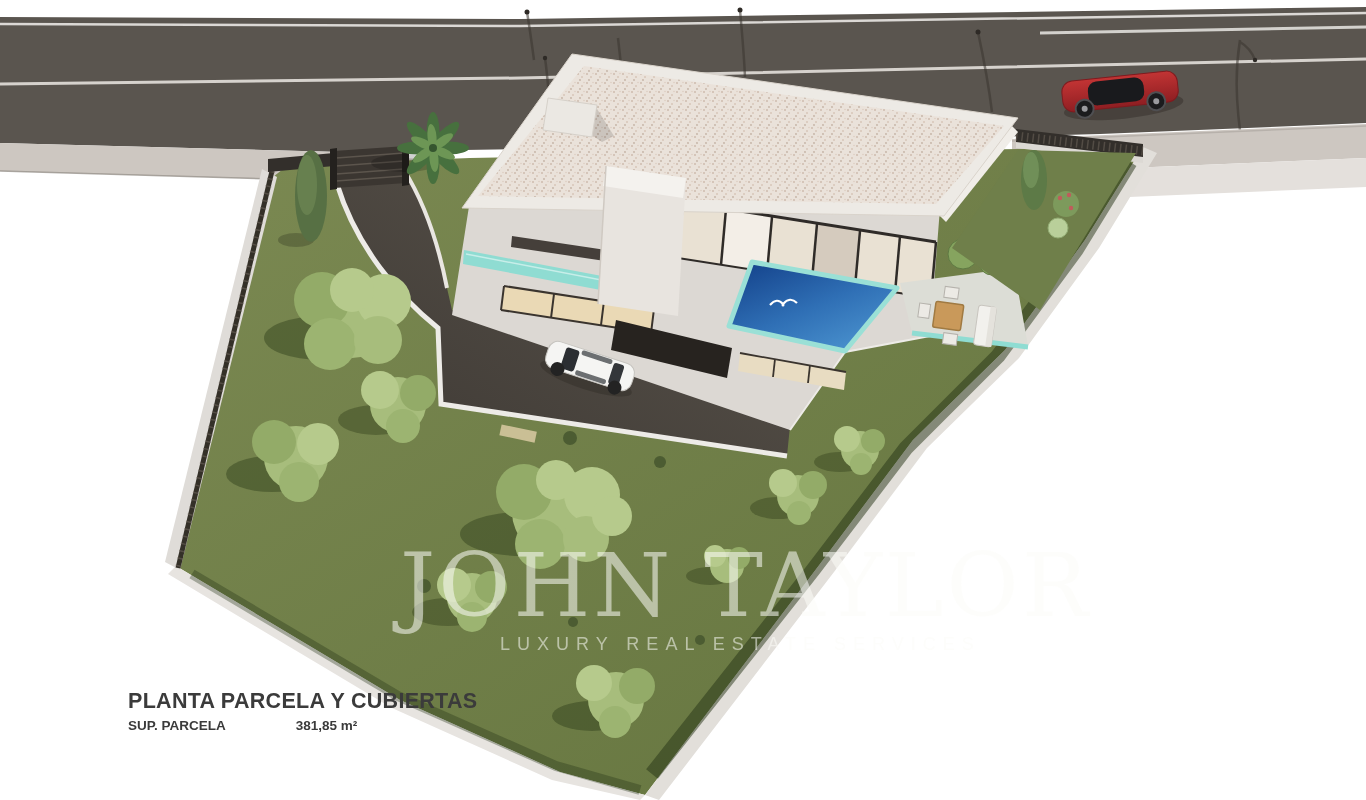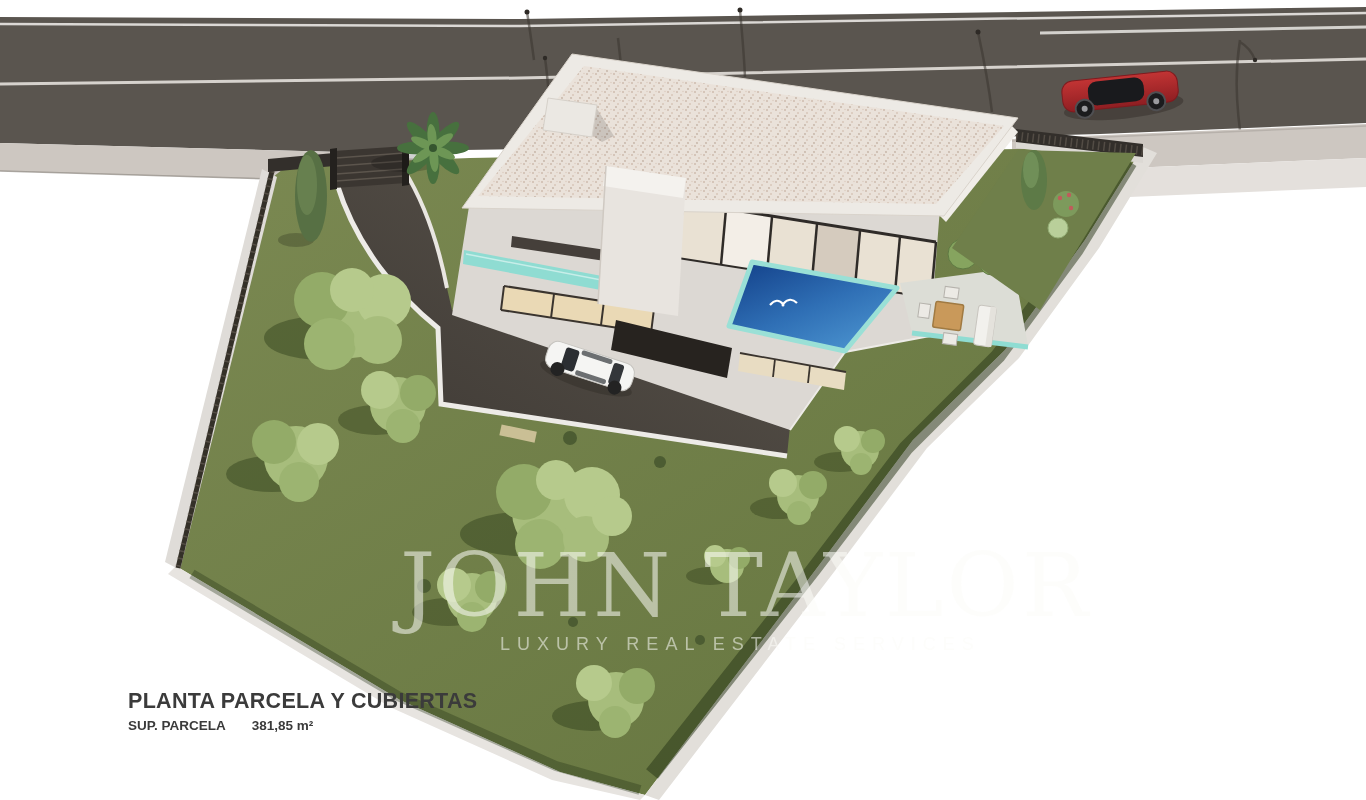--- a/index.html
+++ b/index.html
@@ -11,21 +11,21 @@
   .teal{fill:var(--glass_teal,#8fdcd2);}
   .fence{fill:var(--fence_dark,#332f2b);}
   .wall-band{fill:var(--wall_light,#e2dfda);}
   .house-wall{fill:var(--house_wall,#dcd8d3);}
   .wm-brand{font-family:"DejaVu Serif","Liberation Serif",serif;font-size:88px;letter-spacing:3px;
             fill:var(--watermark_tint,rgba(252,252,248,0.55));}
   .wm-tag{font-family:"Liberation Sans",sans-serif;font-size:18px;letter-spacing:7px;
           fill:var(--watermark_tint,rgba(252,252,248,0.5));}
   .title-block{position:absolute;left:100px;top:689px;color:var(--label_text,#3b3b3b);margin-left:28px;}
   .plan-title{font-weight:bold;font-size:21.5px;letter-spacing:0.3px;}
-  .plan-sub{margin-top:4px;font-weight:bold;font-size:13.5px;display:flex;}
+  .plan-sub{margin-top:4px;font-weight:bold;font-size:13.5px;display:flex;gap:44px;}
   .plan-sub .area-value{margin-left:26px;}
 </style>
 </head>
 <body>
 
 <div class="stage">
 
 <svg width="1366" height="800" viewBox="0 0 1366 800">
   <defs>
     <linearGradient id="lawnGrad" x1="0" y1="0" x2="1" y2="1">

